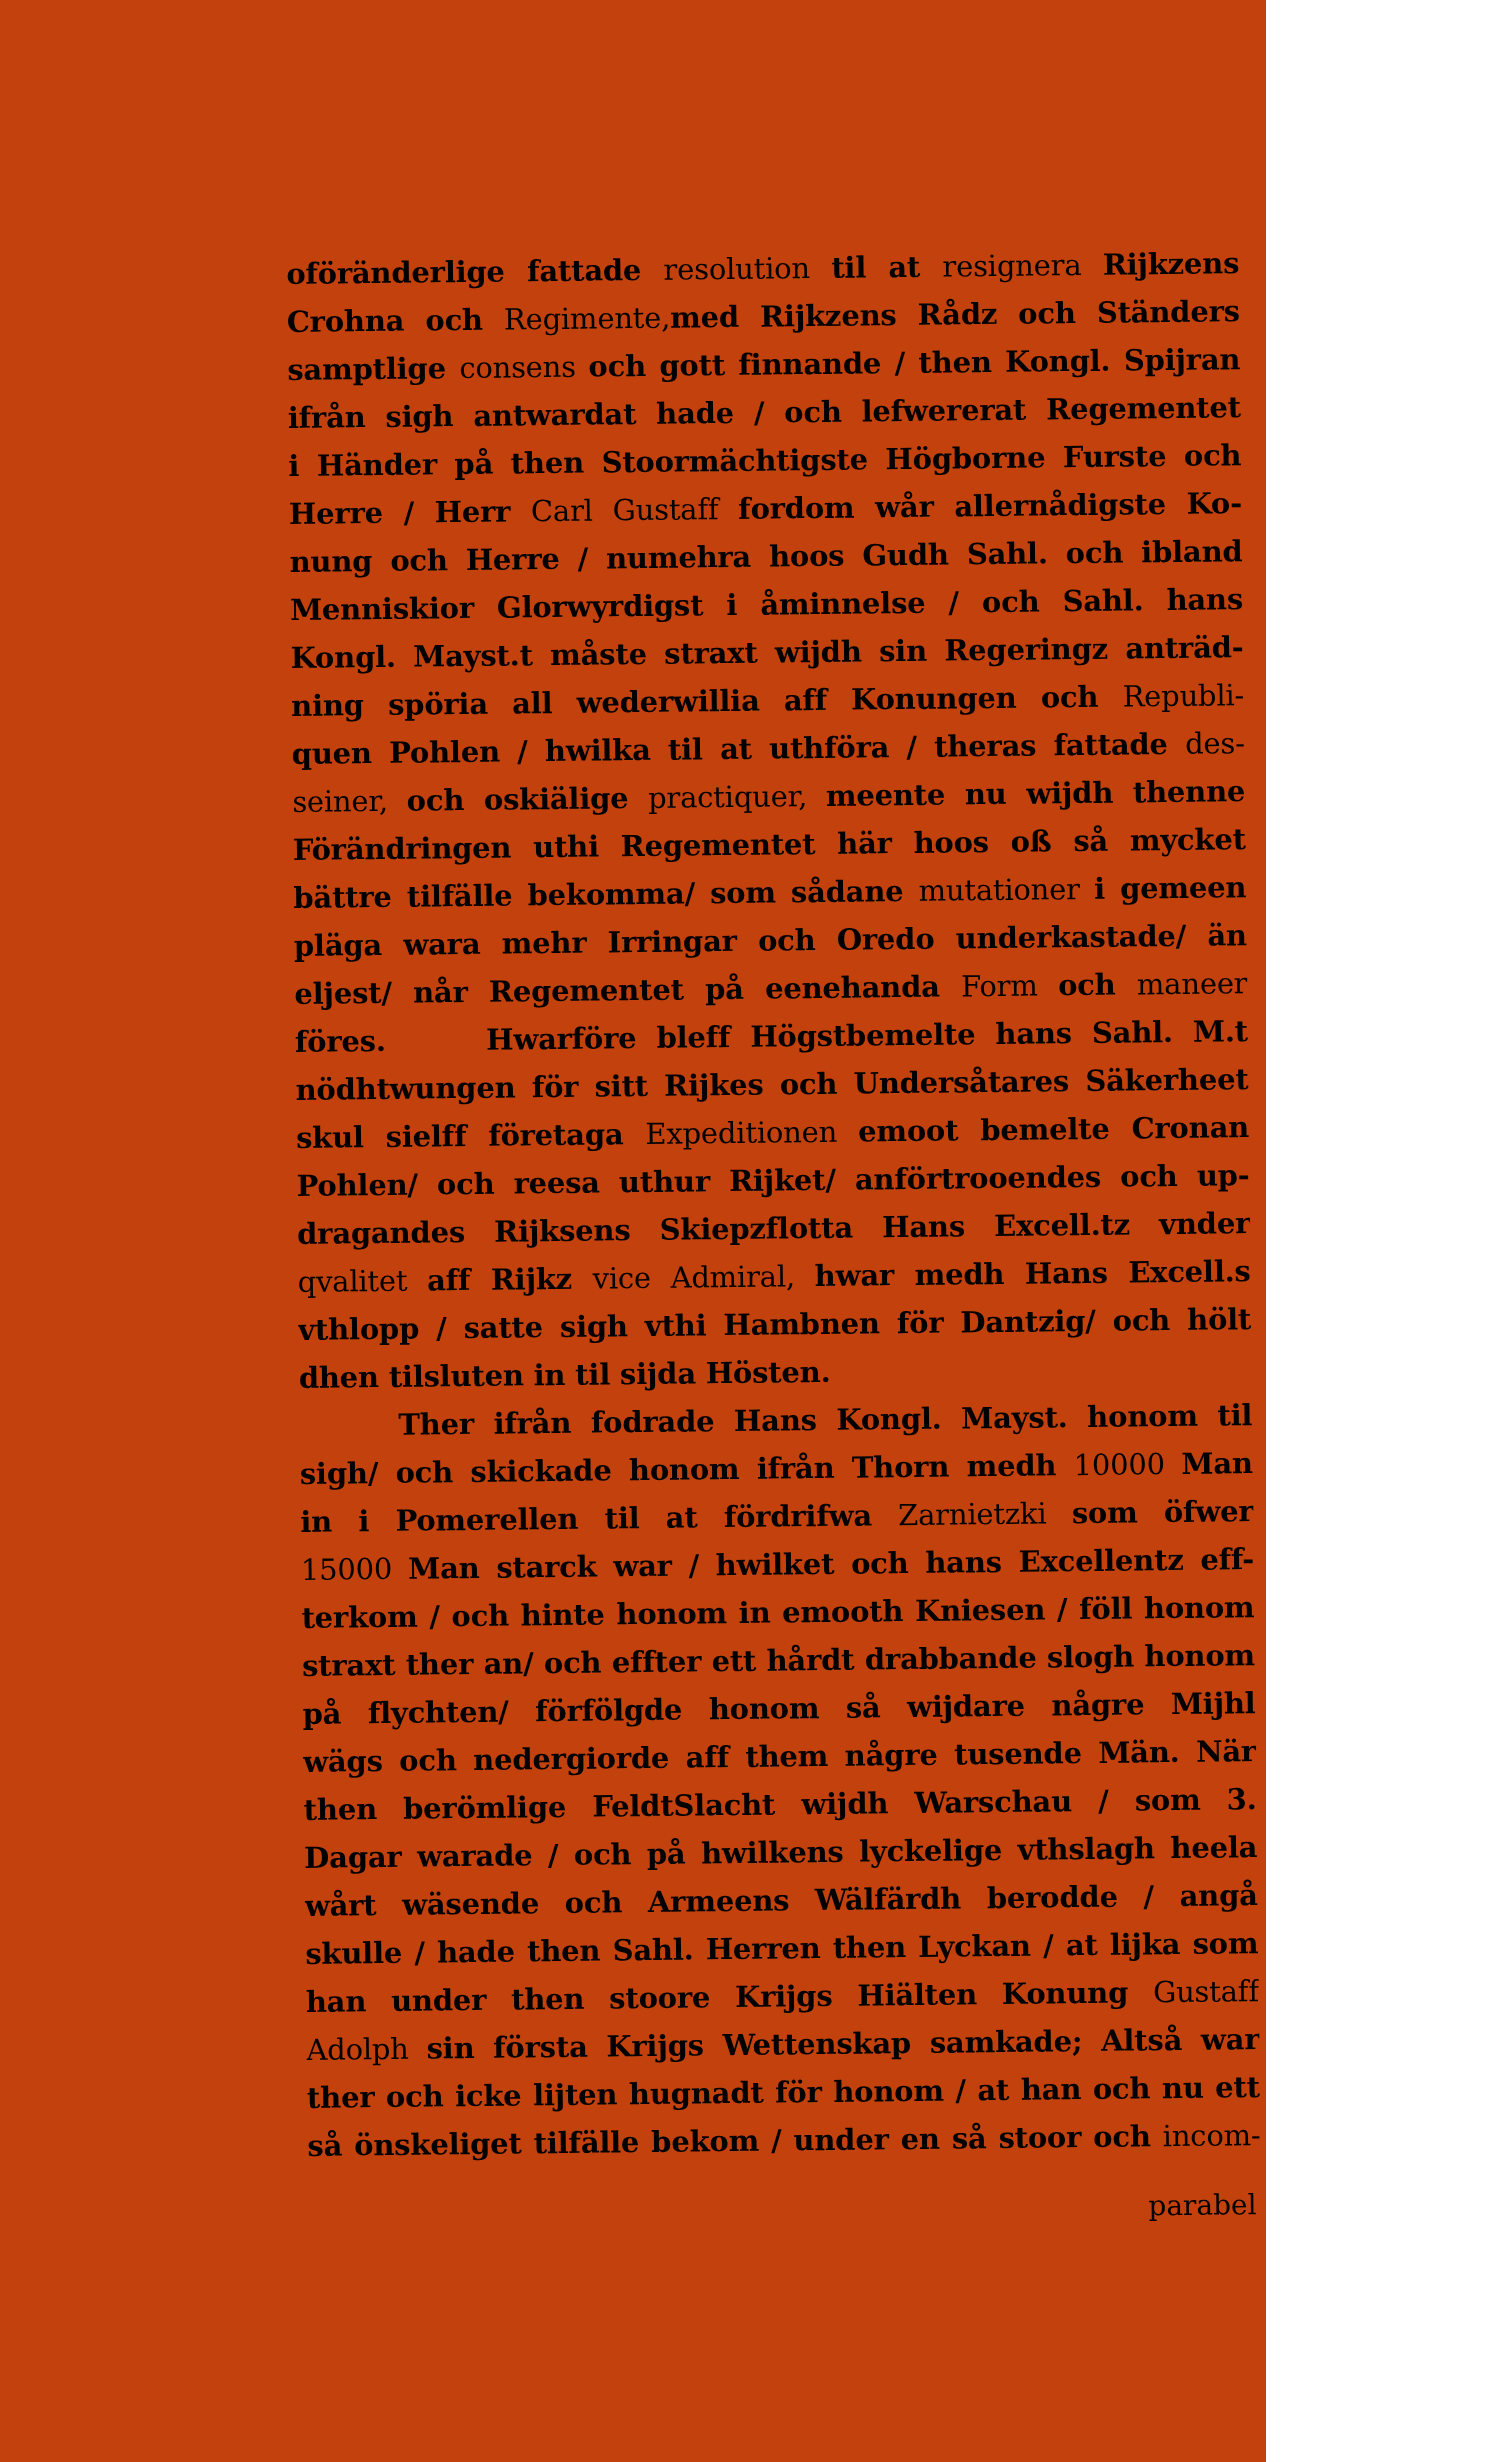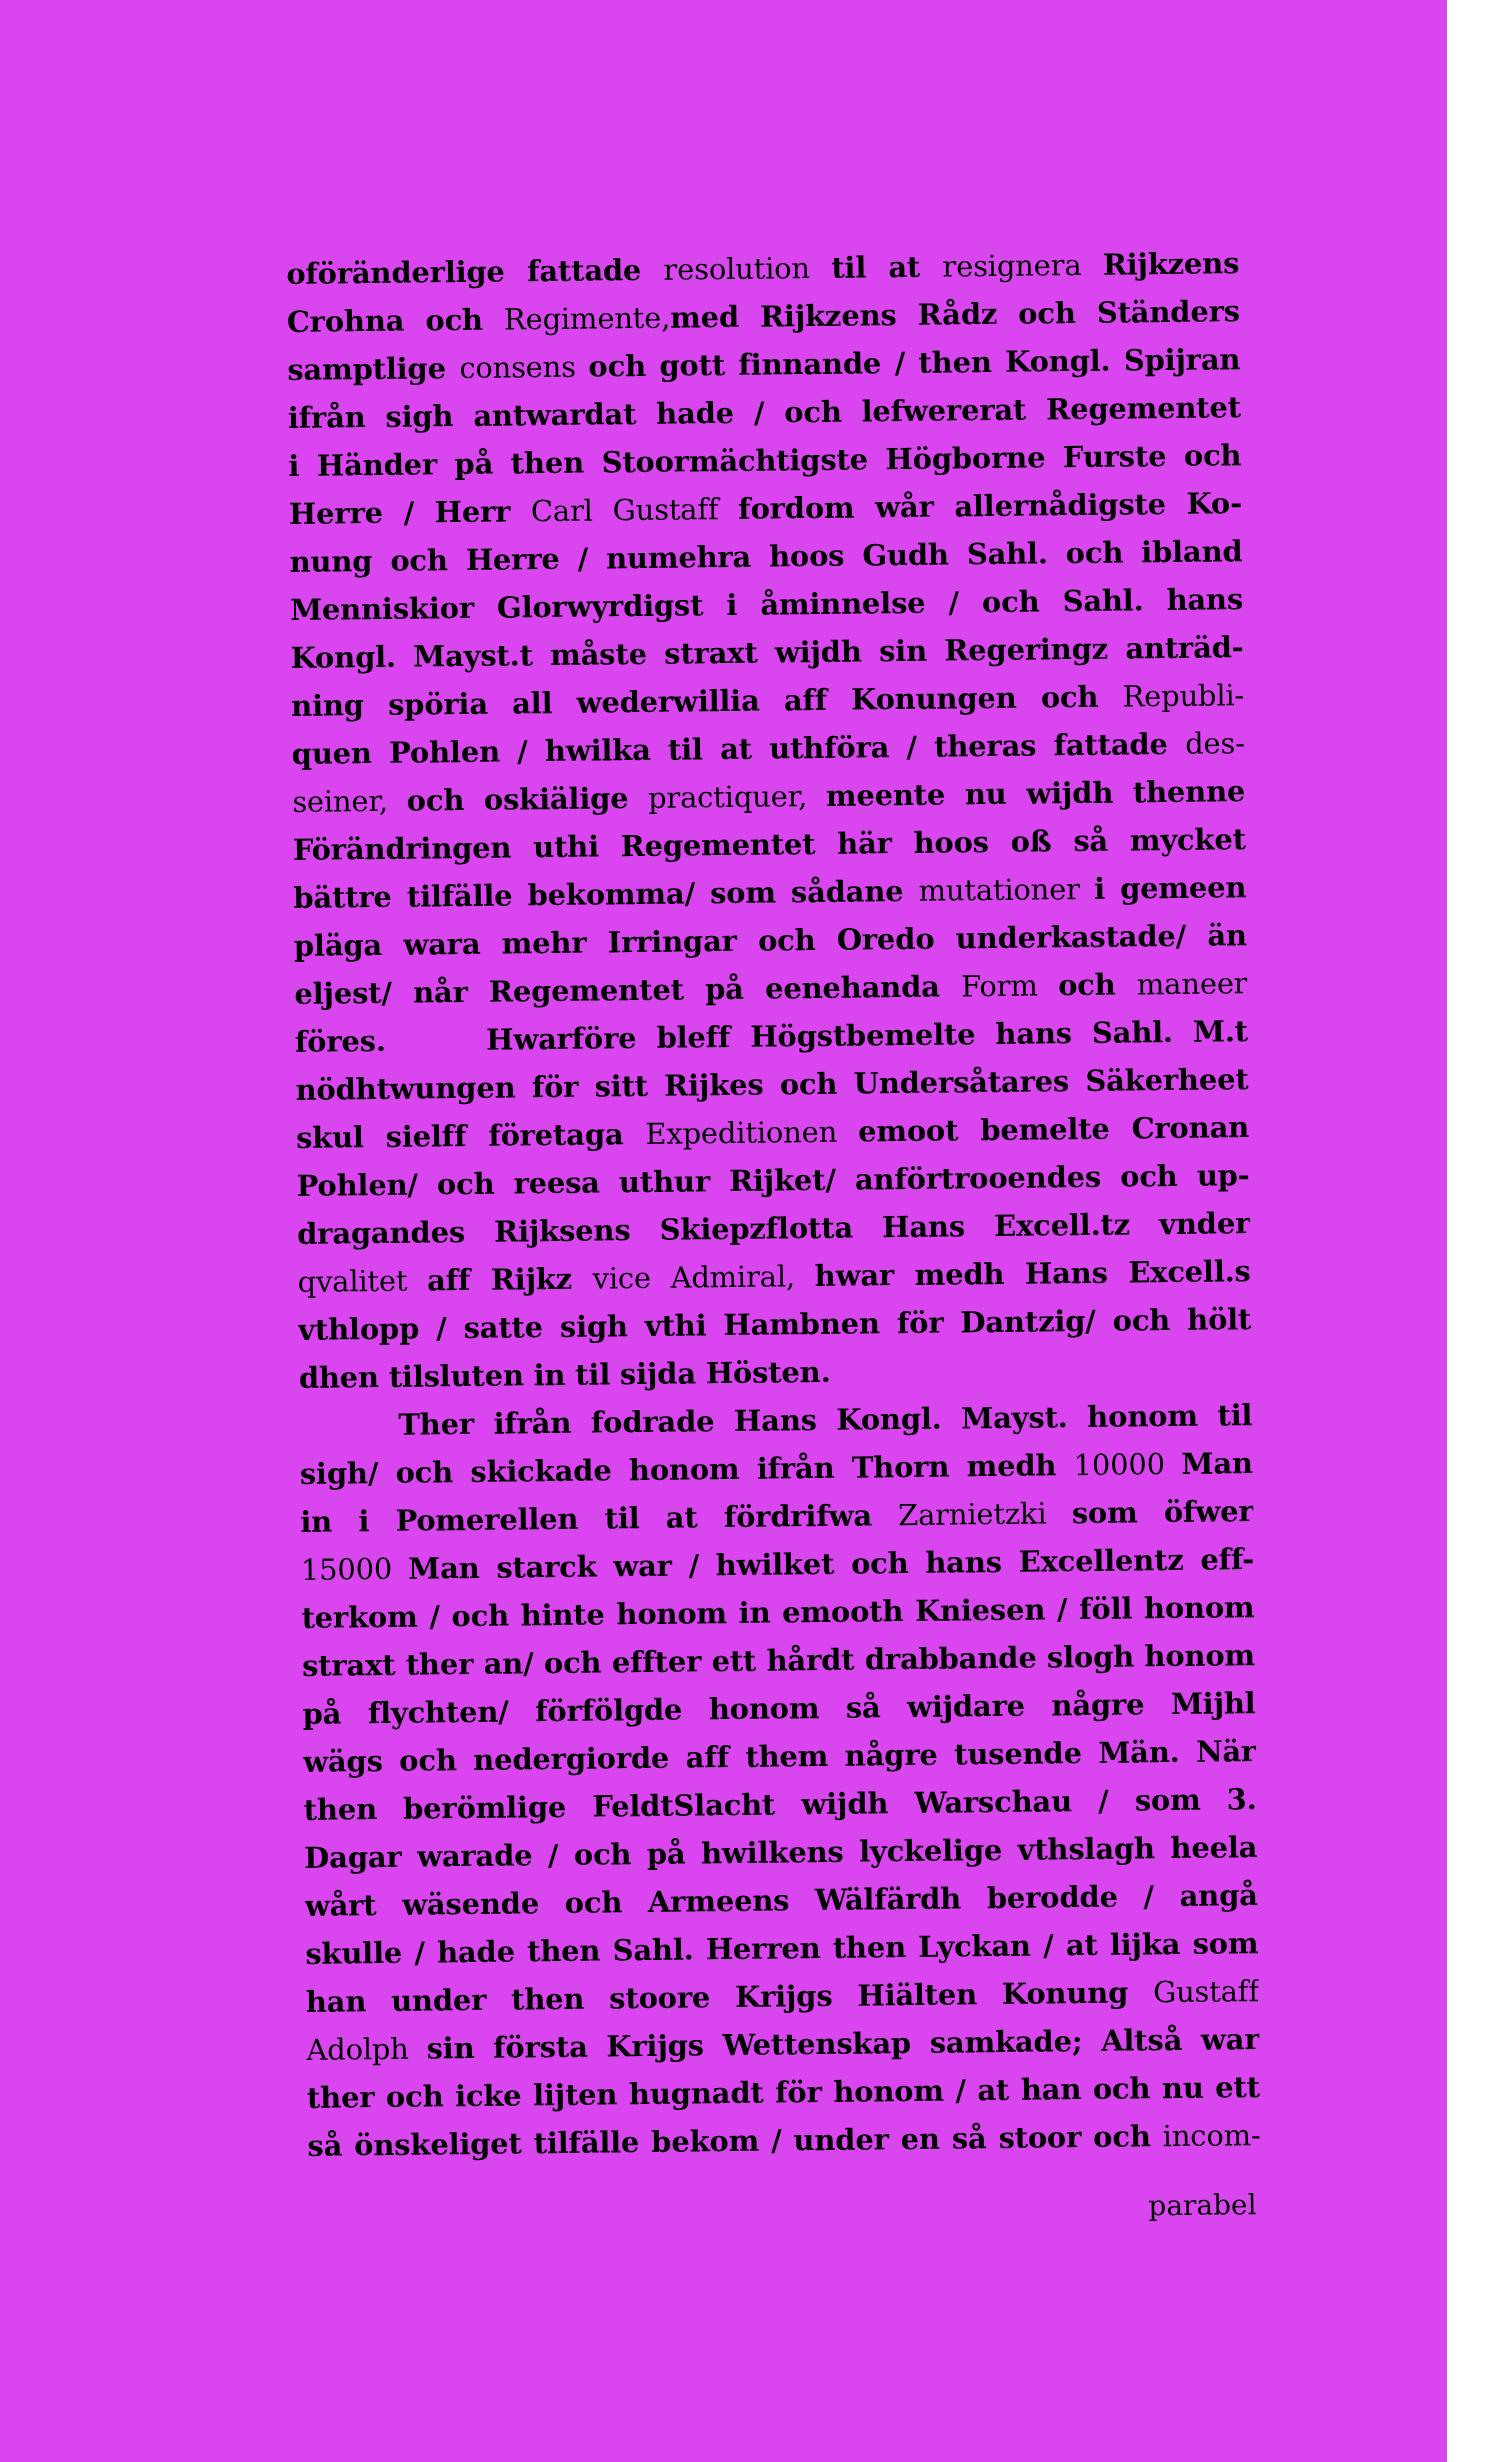--- a/index.html
+++ b/index.html
@@ -7,23 +7,23 @@
     padding: 0;
   }
   body {
     width: 1499px;
     height: 2462px;
     background: #ffffff;
     font-family: "DejaVu Serif", serif;
   }
   .page {
     position: relative;
-    width: 1447px;
+    width: 1266px;
     height: 2462px;
-    background: #d946ef;
+    background: #c2410c;
     overflow: hidden;
   }
   .text-block {
     position: absolute;
     left: 286px;
     top: 250px;
     width: 953px;
     transform: rotate(-0.65deg);
     transform-origin: left top;
     color: #000000;

